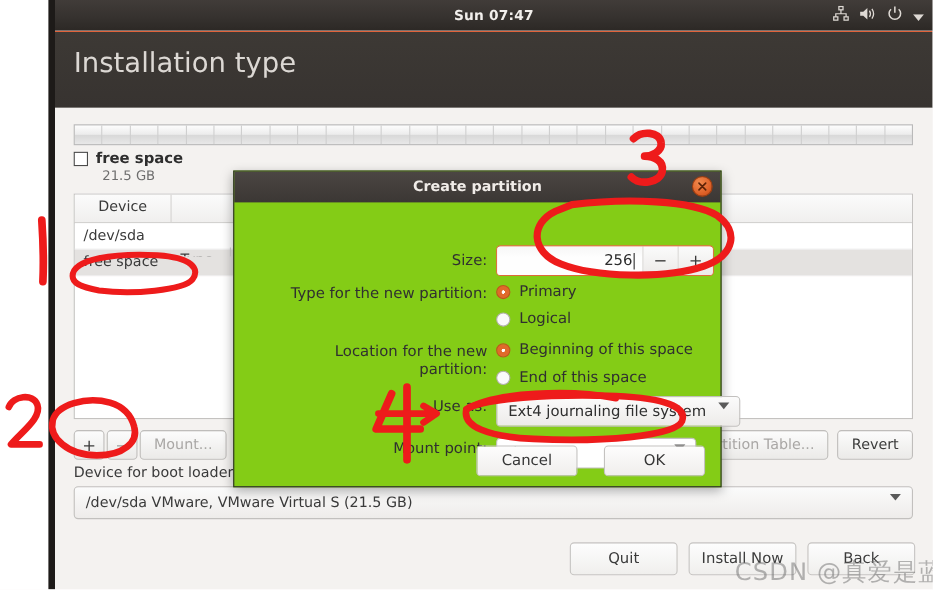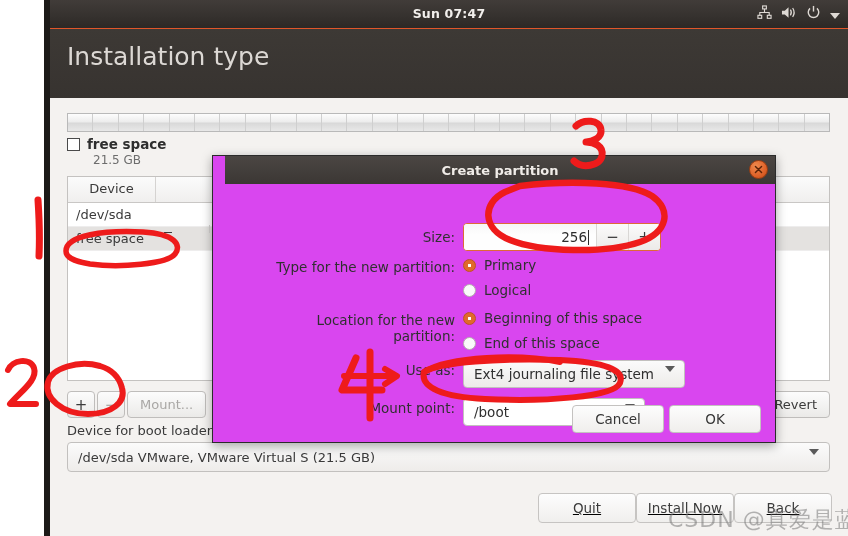--- a/index.html
+++ b/index.html
@@ -149,37 +149,36 @@
     background: linear-gradient(to bottom, #fbfbfb 0%, #eeecea 100%);
     border: 1px solid #c2c0be; border-radius: 4px;
     display: flex; align-items: center;
     font-size: 13px; color: #3a3a3a; padding: 0 10px;
   }
   .boot-combo .caret { position: absolute; right: 10px; top: 12px; }
 
   
   .bottom-btns {
     position: absolute; right: 16px; bottom: 13px;
-    display: flex;  text-decoration: underline;
+    display: flex; gap: 10px;
   }
   .bigbtn {
     display: inline-flex; align-items: center; justify-content: center;
     width: 98px; height: 30px;
     background: linear-gradient(to bottom, #fdfdfd 0%, #f0efed 100%);
     border: 1px solid #c6c4c2; border-radius: 4px;
     font-size: 13.5px; color: #3b3b3b; cursor: default;
   }
 
   
   .dialog {
-    position: absolute; left: 212px; top: 155px; width: 564px; height: 288px;
-    background: #d946ef;
+    position: absolute; left: 212px; top: 155px; width: 444px; height: 288px;
+    background: #84cc16;
     border: 1px solid #2b2b2b;
     box-shadow: 0 3px 10px rgba(0,0,0,.35);
-    padding-left: 12px;
   }
   .dlg-title {
     position: relative; height: 28px;
     background: linear-gradient(to bottom, #4b4643 0%, #3b3734 100%);
     color: #f0ece8; font-size: 13px; font-weight: bold;
     display: flex; align-items: center; justify-content: center;
   }
   .dlg-close {
     position: absolute; right: 7px; top: 4px;
     width: 19px; height: 19px; border-radius: 50%;
@@ -241,21 +240,21 @@
     position: absolute; height: 28px;
     background: linear-gradient(to bottom, #fbfbfb 0%, #edebe9 100%);
     border: 1px solid #c2c0be; border-radius: 4px;
     display: flex; align-items: center; padding: 0 10px;
     font-size: 13.5px; color: #2f2f2f; cursor: default;
   }
   .combo .caret { position: absolute; right: 9px; top: 11px; }
   .combo.entry { background: #ffffff; }
 
   .dlg-buttons {
-    position: absolute; right: 14px; bottom: 10px; display: flex; gap: 5px;
+    position: absolute; right: 14px; bottom: 10px; display: flex; gap: 24px;
   }
   .dlg-btn {
     display: inline-flex; align-items: center; justify-content: center;
     width: 92px; height: 28px;
     background: linear-gradient(to bottom, #fdfdfd 0%, #f0eeec 100%);
     border: 1px solid #c4c2c0; border-radius: 4px;
     font-size: 13.5px; color: #363636; cursor: default;
   }
 
   

